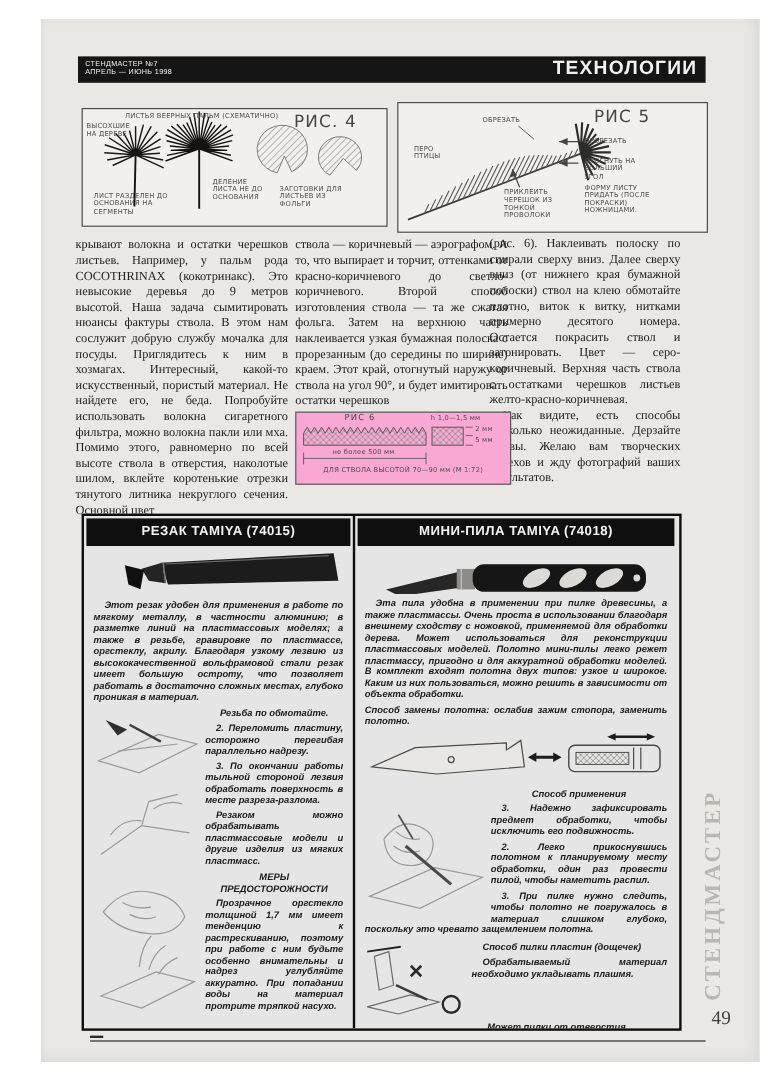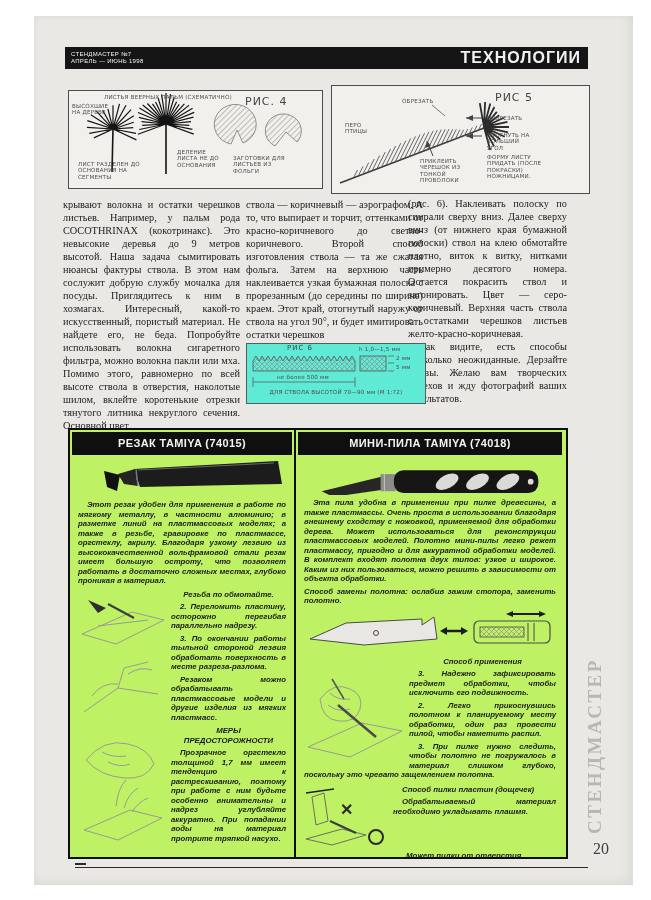--- a/index.html
+++ b/index.html
@@ -9,30 +9,30 @@
         box-shadow:inset -5px -4px 10px rgba(0,0,0,.05), inset 2px 2px 6px rgba(0,0,0,.03);}
   
   .hdr{position:absolute;left:65px;top:47px;width:523px;height:22px;background:#151515;color:#f2f2f2;}
   .hdr-left{position:absolute;left:6px;top:4px;font:6px/7px "Liberation Sans",sans-serif;letter-spacing:.3px;}
   .hdr-right{position:absolute;right:7px;top:0;font:bold 16px/22px "Liberation Sans",sans-serif;letter-spacing:1px;}
   
   .figbox{position:absolute;background:#f2f0ec;border:1px solid #4c4c4c;}
   .hw{position:absolute;font-family:"DejaVu Sans",sans-serif;font-size:5.6px;line-height:6.4px;
       color:#4e4e4e;letter-spacing:.2px;}
   .hw-c{text-align:center;}
-  .hw-lg{font-size:11px;letter-spacing:1px;color:#454545;}
+  .hw-lg{font-size:14px;letter-spacing:1px;color:#454545;}
   .art{position:absolute;left:0;top:0;}
   
   .col{position:absolute;color:#222;font-size:10.3px;line-height:13px;text-align:justify;}
   .col p{margin:0;}
   .col p.ind{text-indent:11px;}
   
-  .fig6{position:absolute;left:246px;top:343px;width:178px;height:59px;background:#5eead4;border:1px solid #5a5a5a;}
-  
-  .tbox{position:absolute;left:68px;top:428px;width:496px;height:427px;background:#bef264;
+  .fig6{position:absolute;left:246px;top:343px;width:178px;height:59px;background:#f9a8d4;border:1px solid #5a5a5a;}
+  
+  .tbox{position:absolute;left:68px;top:428px;width:496px;height:427px;background:#e5e5e5;
         border:2px solid #0e0e0e;overflow:hidden;}
   .tdivider{position:absolute;left:224px;top:0;bottom:0;width:2px;background:#0e0e0e;}
   .tcol{position:absolute;top:2px;bottom:2px;}
   .tcol-l{left:2px;width:220px;}
   .tcol-r{left:228px;width:264px;}
   .thead{height:23px;background:#0f0f0f;color:#f3f3f3;text-align:center;
          font:bold 11px/23px "Liberation Sans",sans-serif;letter-spacing:.4px;}
   .tbody{padding:2px 6px 0 6px;}
   .t-txt{font:italic bold 7.8px/9.5px "Liberation Sans",sans-serif;color:#1a1a1a;
          text-align:justify;margin:3px 0;}
@@ -270,15 +270,15 @@
         </div>
         <p class="t-txt t-h">Может пилки от отверстия</p>
 
       </div>
 
     </div>
   </div>
 </div>
 
 <div class="side-label">СТЕНДМАСТЕР</div>
-<div class="pagenum">20</div>
+<div class="pagenum">49</div>
 <div class="foot-line"></div>
 <div class="foot-tick"></div>
 
 </body></html>

